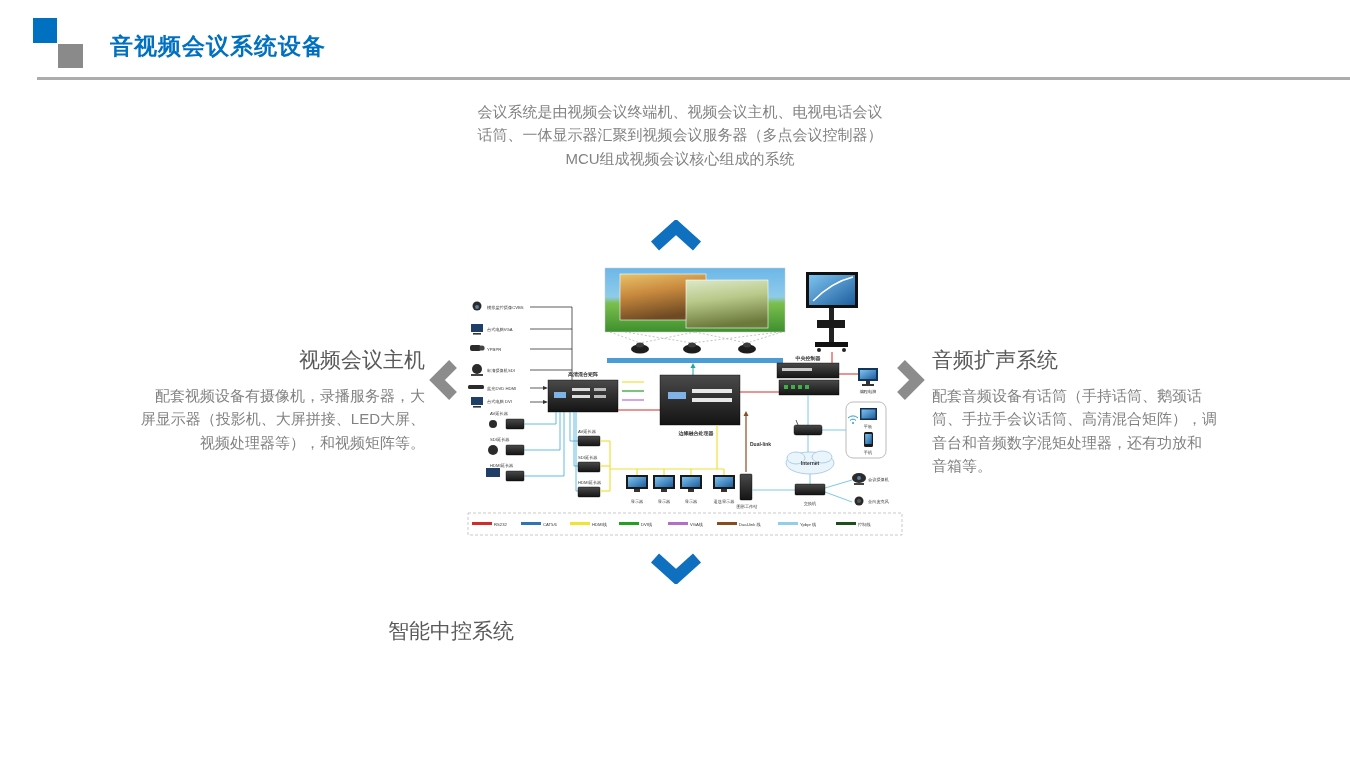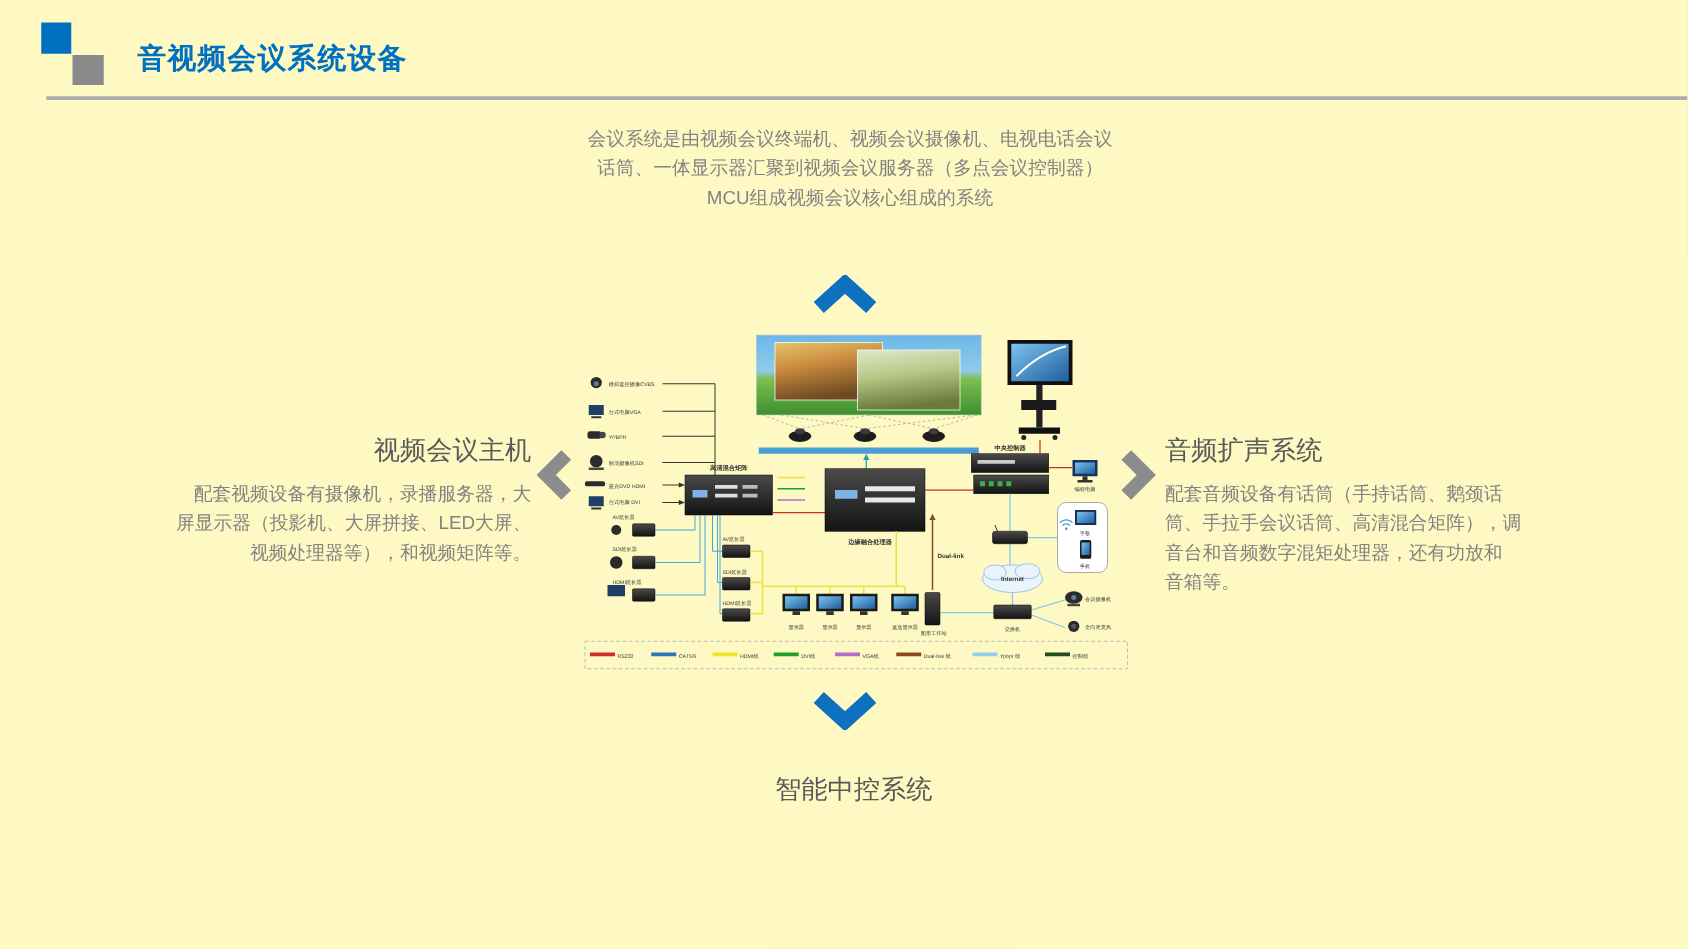--- a/index.html
+++ b/index.html
@@ -1,28 +1,28 @@
 <!DOCTYPE html>
 <html><head>
 <meta charset="utf-8">
 <style>
   html,body{margin:0;padding:0;background:#e8e8e8;}
-  .slide{position:relative;width:1350px;height:759px;background:#fef9c3;overflow:hidden;
+  .slide{position:relative;width:1350px;height:759px;background:#ffffff;overflow:hidden;
          font-family:"Liberation Sans","DejaVu Sans",sans-serif;}
   
   .sq-blue{position:absolute;left:33px;top:18px;width:24px;height:25px;background:#0070C0;}
   .sq-gray{position:absolute;left:58px;top:44px;width:25px;height:24px;background:#8A8A8A;}
   .page-title{position:absolute;left:110px;top:31px;font-size:23px;font-weight:bold;color:#0070C0;letter-spacing:1px;}
   .hr-line{position:absolute;left:37px;top:77px;width:1313px;height:3px;background:#ACACAC;}
   
   .blk{position:absolute;}
   .blk h2{margin:0 0 10px 0;font-size:21px;font-weight:normal;color:#595959;}
   .blk p{margin:0;font-size:15px;color:#828282;line-height:1.55;white-space:pre-line;}
   .blk-top{left:375px;top:100px;width:610px;text-align:center;}
-  .blk-bottom{left:378px;top:617px;width:610px;text-align:center;}
+  .blk-bottom{left:388px;top:617px;width:610px;}
   .blk-left{left:88px;top:346px;width:337px;text-align:right;}
   .blk-right{left:932px;top:346px;width:322px;text-align:left;}
   .chev{position:absolute;}
   
   .diagram{position:absolute;left:460px;top:262px;width:450px;height:278px;}
   .dls{font-size:4.2px;fill:#3a3a3a;}
   .dlb{font-size:5px;fill:#2f2f2f;font-weight:bold;}
   .ln-k{stroke:#333;stroke-width:0.8;fill:none;}
   .ln-c{stroke:#3FA9DC;stroke-width:0.8;fill:none;}
   .ln-lb{stroke:#7EC8E8;stroke-width:1;fill:none;}
@@ -39,21 +39,21 @@
 <body>
 
 <div class="slide">
 
   <div class="sq-blue"></div>
   <div class="sq-gray"></div>
   <div class="page-title">音视频会议系统设备</div>
   <div class="hr-line"></div>
 
   <div class="blk blk-top">
-    <p>会议系统是由视频会议终端机、视频会议摄像机、电视电话会议
+    <p>会议系统是由视频会议终端机、视频会议主机、电视电话会议
 话筒、一体显示器汇聚到视频会议服务器（多点会议控制器）
 MCU组成视频会议核心组成的系统</p>
   </div>
 
   <svg class="chev" style="left:645px;top:220px;" width="62" height="32" viewBox="0 0 62 32">
     <polyline points="10,26 31,7 52,26" fill="none" stroke="#0F70C0" stroke-width="12"></polyline>
   </svg>
   <svg class="chev" style="left:645px;top:552px;" width="62" height="32" viewBox="0 0 62 32">
     <polyline points="10,6 31,25 52,6" fill="none" stroke="#0F70C0" stroke-width="12"></polyline>
   </svg>

